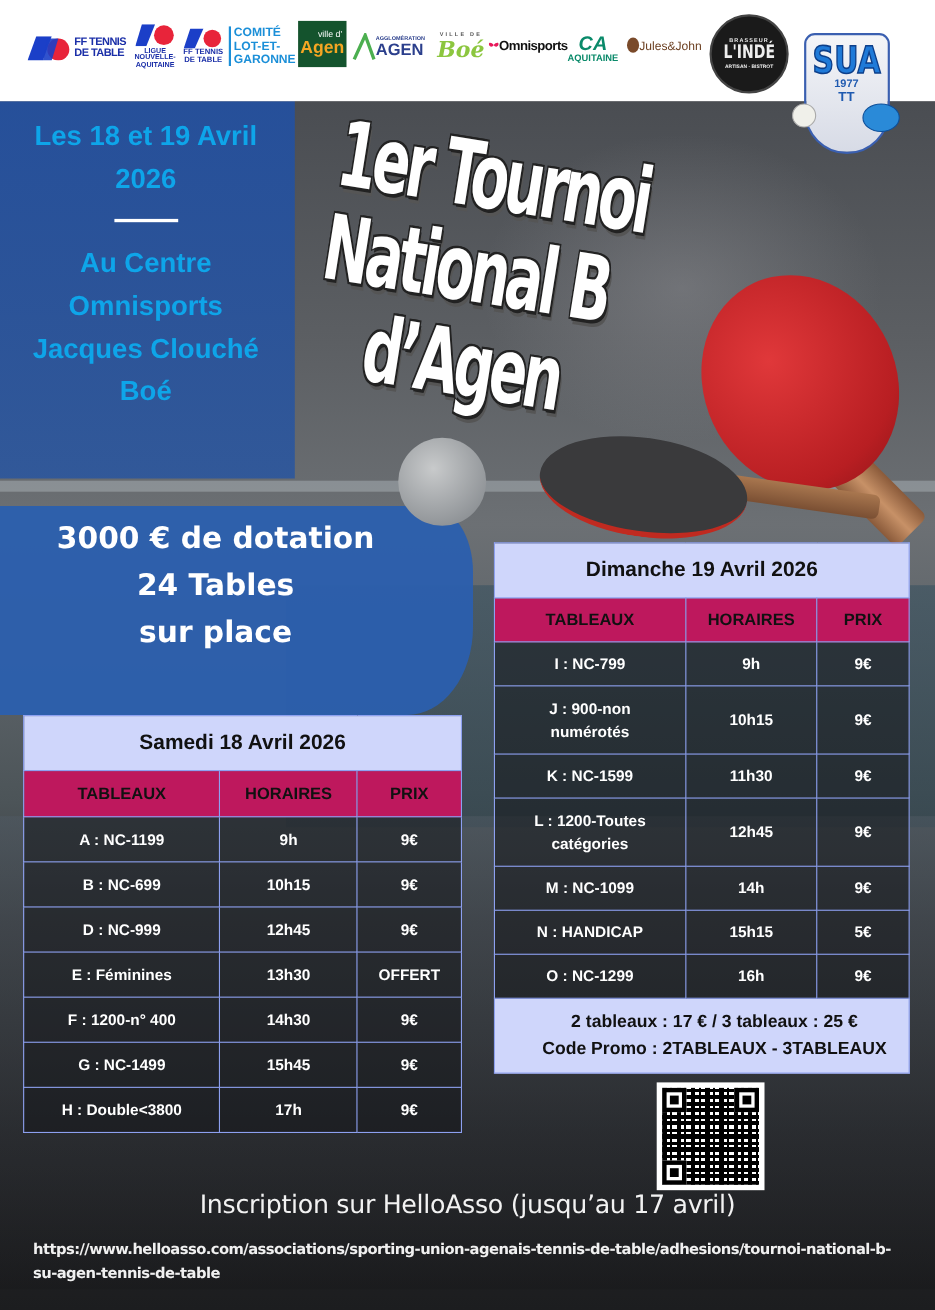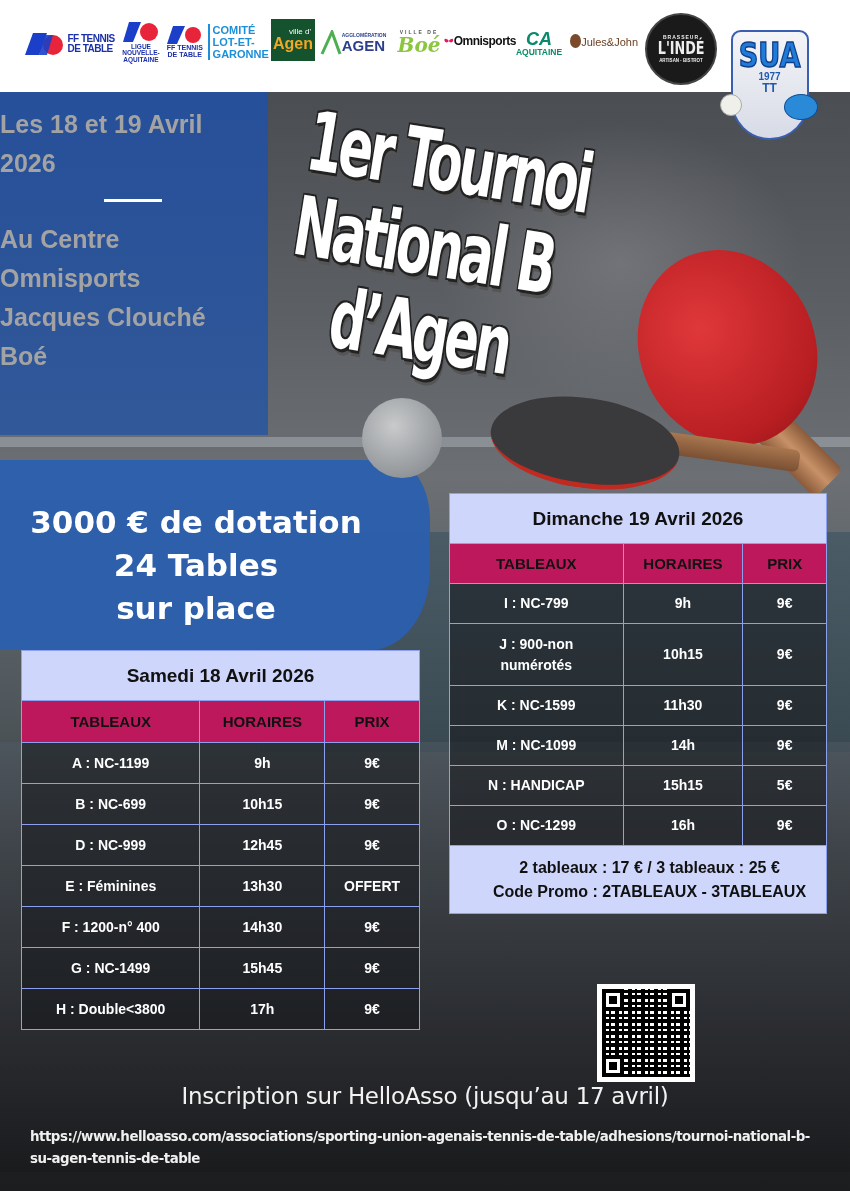--- a/index.html
+++ b/index.html
@@ -19,26 +19,26 @@
   .bg-table { position: absolute; left: 260px; top: 440px; width: 590px; height: 220px;
               background: linear-gradient(180deg, #3f5562 0%, #33464f 100%); opacity: 0.7; }
   .bg-hall { position: absolute; left: 0; top: 650px; width: 850px; height: 430px;
              background: linear-gradient(180deg, rgba(80,90,100,0.5), rgba(20,20,22,0.3)); }
 
   .blue-panel { position: absolute; left: 0; top: 92px; width: 268px; height: 343px;
                 background: linear-gradient(180deg, rgba(35,80,160,0.92), rgba(40,85,160,0.85)); }
   .blue-brush { position: absolute; left: 0; top: 460px; width: 430px; height: 190px;
                 background: #2b5fae; border-radius: 0 40px 60px 0 / 0 60px 80px 0; opacity: 0.95; }
 
-  .event-info { position: absolute; left: 0; top: 105px; width: 265px; color: #a3a3a3;
+  .event-info { position: absolute; left: 0; top: 105px; width: 265px; text-align: center; color: #0ea5e9;
                 font-weight: bold; font-size: 25px; line-height: 39px; }
   .event-info .rule { width: 58px; height: 3px; background: #fff; margin: 16px auto 18px; }
 
   .highlights { position: absolute; left: 0; top: 468px; width: 392px; text-align: center; color: #fff;
-                font-family: "DejaVu Sans", sans-serif; font-weight: bold; font-size: 31px; line-height: 43px; margin-top: 33px; }
+                font-family: "DejaVu Sans", sans-serif; font-weight: bold; font-size: 27px; line-height: 43px; }
 
   
   .title { position: absolute; left: 315px; top: 98px; width: 420px; color: #fff; z-index: 2;
            font-family: "DejaVu Sans", sans-serif; font-weight: bold; font-size: 82px; line-height: 86px;
            letter-spacing: -6px; transform: rotate(9deg) scaleX(0.62); transform-origin: left top;
            text-shadow: 3px 3px 0 #222, -2px -2px 0 #222, 2px -2px 0 #222, -2px 2px 0 #222, 5px 6px 0 #555;
            white-space: nowrap; }
   .title .line { display: block; }
 
   
@@ -280,20 +280,25 @@
     <tr class="tall">
         <td style="padding:0 22px;">J : 900-non numérotés</td>
         <td>10h15</td>
         <td>9€</td>
       </tr>
     <tr>
         <td>K : NC-1599</td>
         <td>11h30</td>
         <td>9€</td>
       </tr>
+    <tr class="tall">
+        <td style="padding:0 20px;">L : 1200-Toutes catégories</td>
+        <td>12h45</td>
+        <td>9€</td>
+      </tr>
     <tr>
         <td>M : NC-1099</td>
         <td>14h</td>
         <td>9€</td>
       </tr>
     <tr>
         <td>N : HANDICAP</td>
         <td>15h15</td>
         <td>5€</td>
       </tr>

